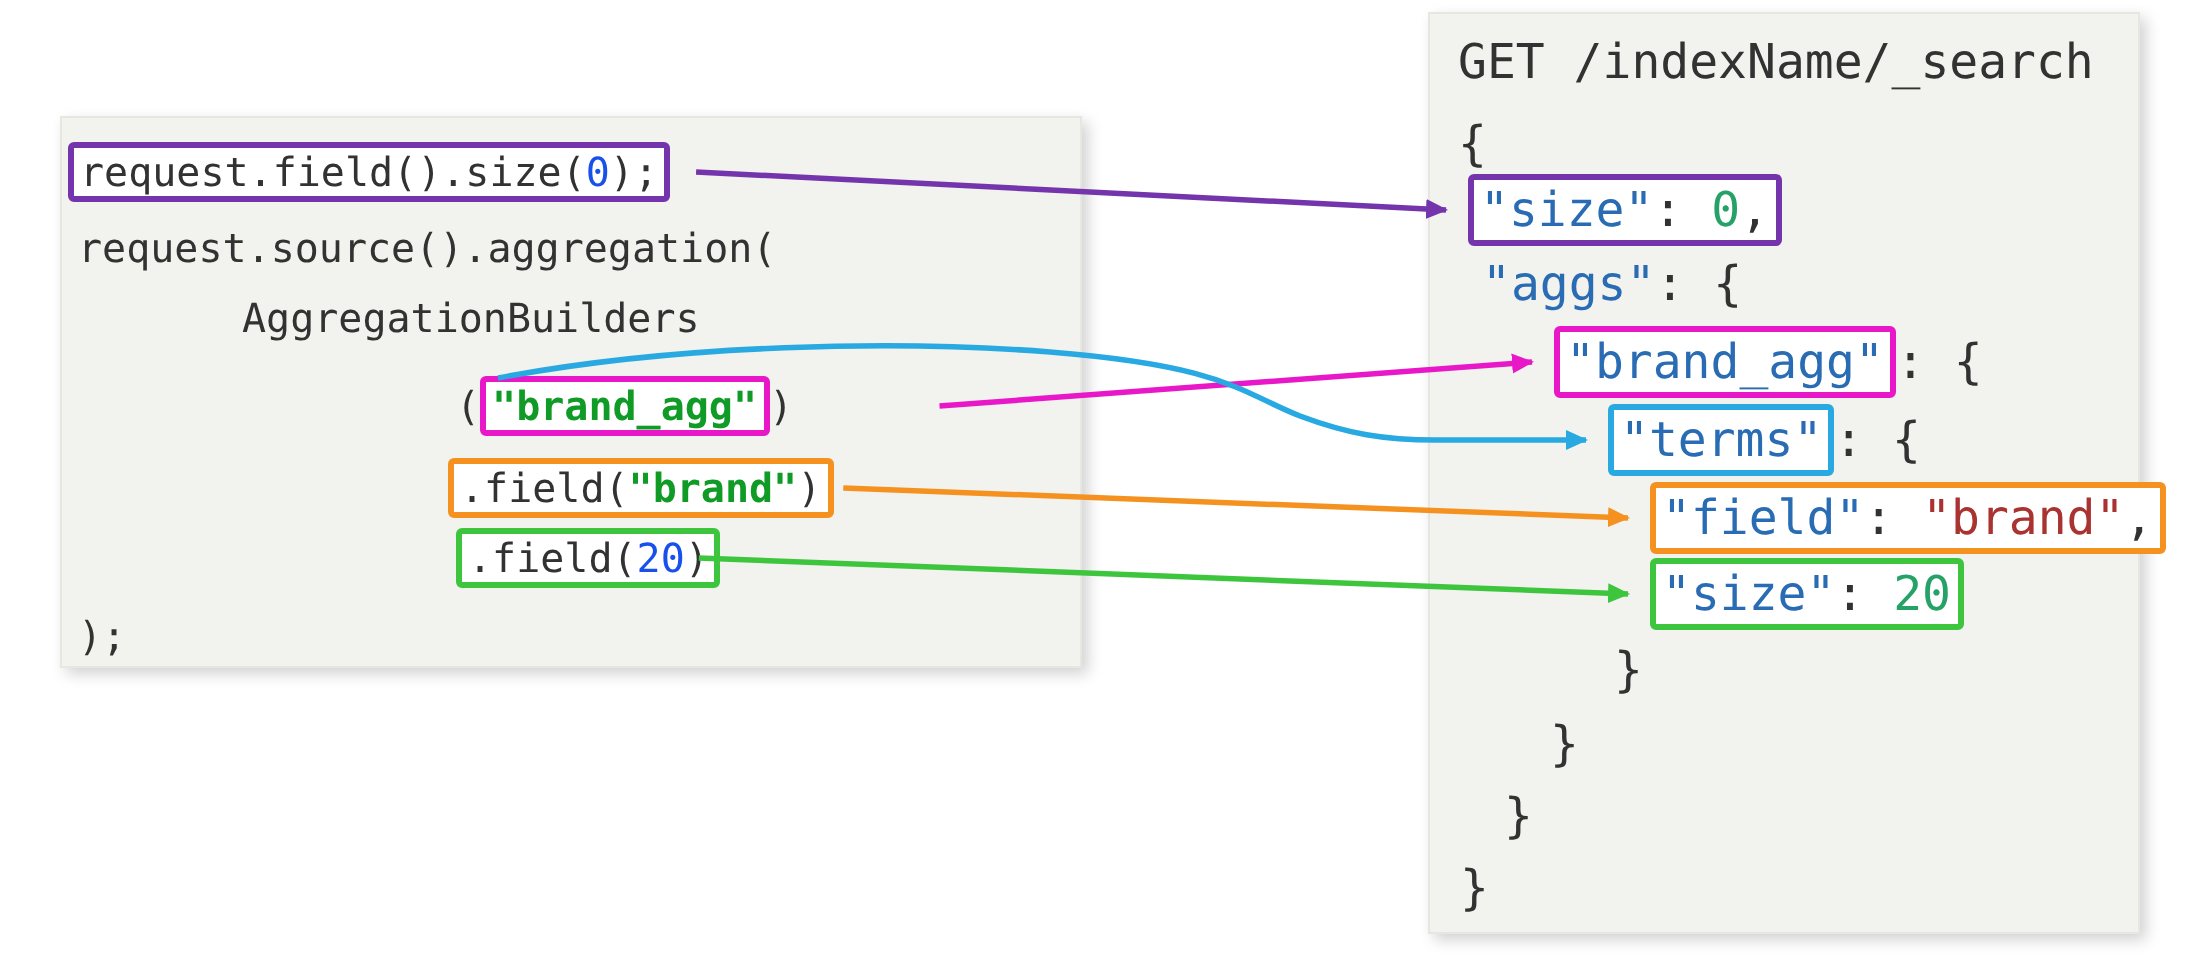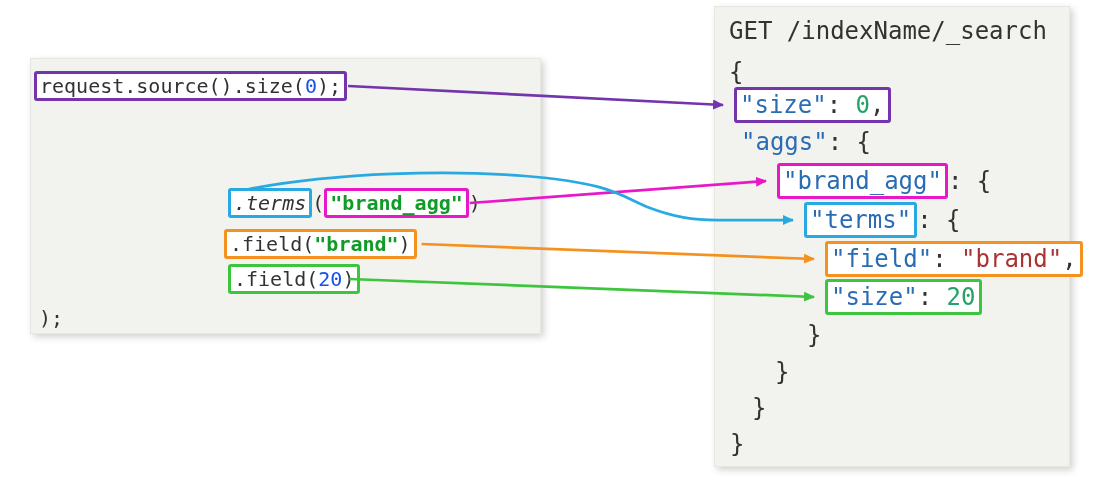--- a/index.html
+++ b/index.html
@@ -40,24 +40,30 @@
   .f-purple{fill:var(--purple)} .f-magenta{fill:var(--magenta)} .f-cyan{fill:var(--cyan)}
   .f-orange{fill:var(--orange)} .f-green{fill:var(--green)}
 </style>
 </head>
 <body>
 
 <div class="stage" id="stage">
 
   <div class="panel" id="left-panel">
     <div class="ln" style="top:12px;left:3px">
-      <span class="tag tag-purple"><span>request.source().size(</span><span class="jnum">0</span><span>);</span></span>
+      <span class="tag tag-purple"><span>request.field().size(</span><span class="jnum">0</span><span>);</span></span>
+    </div>
+    <div class="ln" style="top:50px;left:8px">
+      <span>request.source().aggregation(</span>
+    </div>
+    <div class="ln" style="top:85px;left:90px">
+      <span>AggregationBuilders</span>
     </div>
     <div class="ln" style="top:129px;left:197px">
-      <span class="tag tag-cyan"><span class="ital">.terms</span></span><span>(</span><span class="tag tag-magenta"><span class="jstr">"brand_agg"</span></span><span>)</span>
+      <span>(</span><span class="tag tag-magenta"><span class="jstr">"brand_agg"</span></span><span>)</span>
     </div>
     <div class="ln" style="top:170px;left:193px">
       <span class="tag tag-orange"><span>.field(</span><span class="jstr">"brand"</span><span>)</span></span>
     </div>
     <div class="ln" style="top:205px;left:197px">
       <span class="tag tag-green"><span>.field(</span><span class="jnum">20</span><span>)</span></span>
     </div>
     <div class="ln" style="top:244px;left:8px">
       <span>);</span>
     </div>

